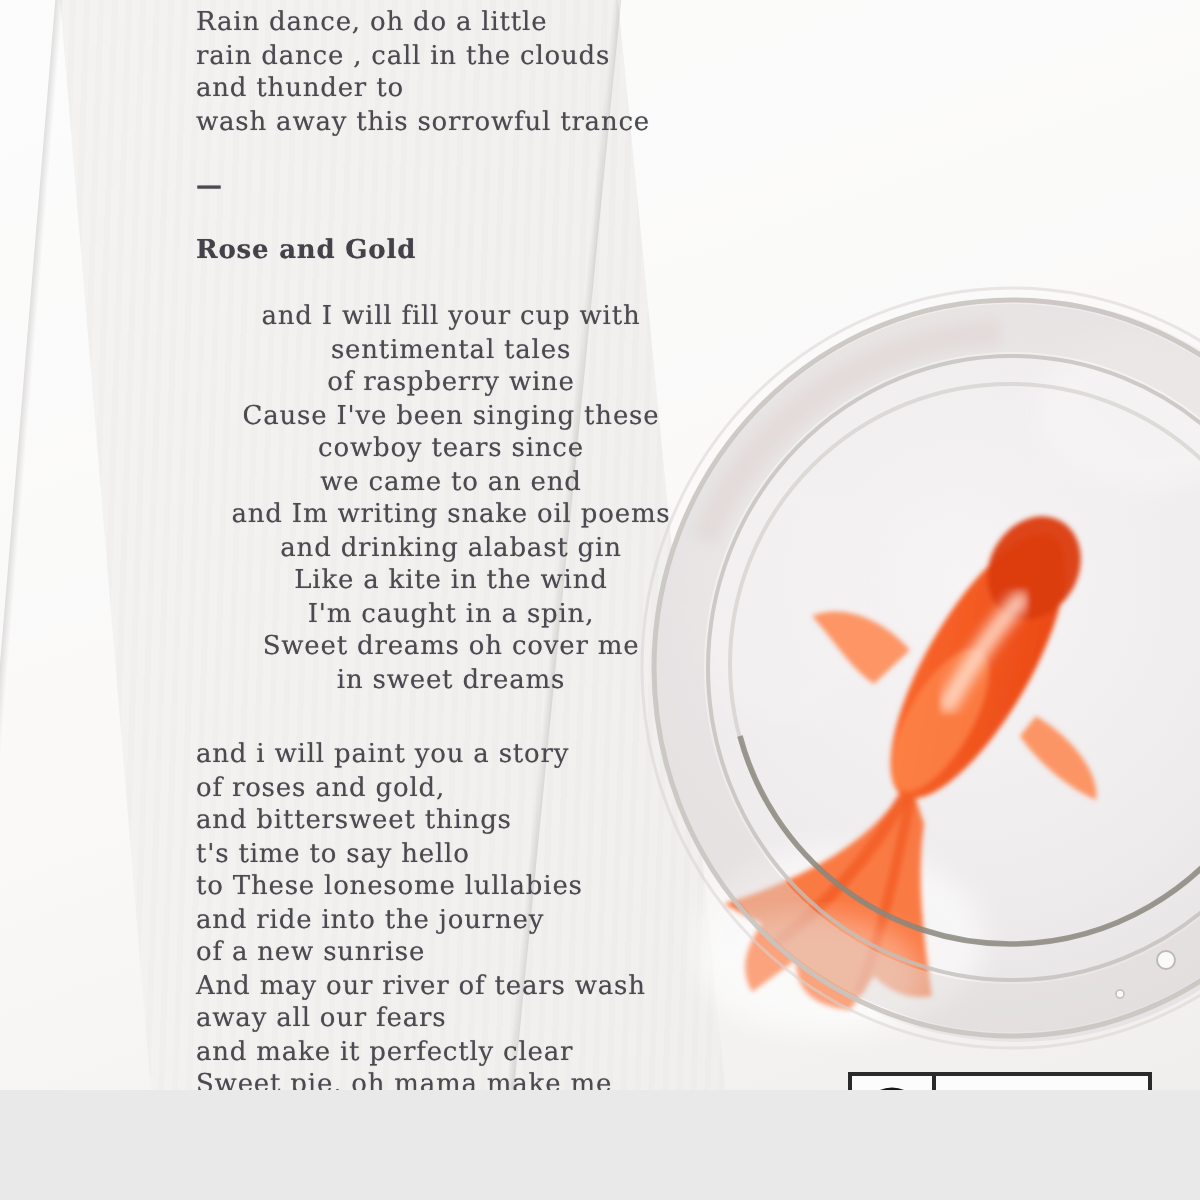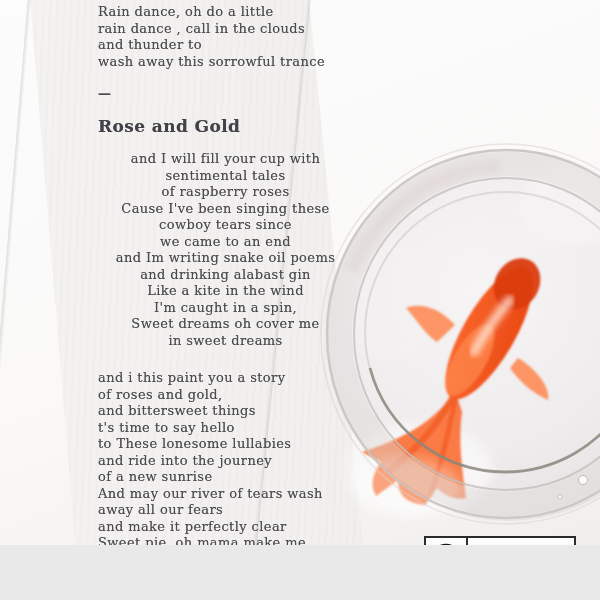--- a/index.html
+++ b/index.html
@@ -22,21 +22,21 @@
   .edge-right{left:307px;transform:rotate(5.62deg);transform-origin:top center;
     background:linear-gradient(to right,rgba(0,0,0,0),rgba(120,118,112,0.20));}
   
   .poem{
     position:absolute;left:98px;top:4px;width:255px;
     color:#4b4a50;font-size:13px;line-height:16.5px;letter-spacing:0.4px;
     text-shadow:0 0 0.4px rgba(70,70,78,0.55);
   }
   .line{white-space:nowrap;}
   .sep{margin-top:16px;font-weight:bold;letter-spacing:0;}
-  .heading{margin-top:15px;font-weight:bold;font-size:17px;color:#434249;}
+  .heading{margin-top:15px;font-weight:bold;font-size:13px;color:#434249;}
   .gap-s{margin-top:12px;}
   .gap-m{margin-top:17px;text-align:center;}
   .gap-l{margin-top:21px;}
   
   .bowl-svg{position:absolute;inset:0;}
   
   .logo{
     position:absolute;left:424px;top:536px;width:152px;height:44px;
     background:rgba(253,253,253,0.92);border:2px solid #2b2b2b;
     display:flex;align-items:stretch;box-sizing:border-box;
@@ -67,33 +67,33 @@
       <div class="line">Rain dance,  oh do a little</div>
       <div class="line">rain dance ,  call in the clouds</div>
       <div class="line">and thunder to</div>
       <div class="line">wash away this sorrowful trance</div>
     </div>
     <div class="line sep">—</div>
     <div class="line heading">Rose and Gold</div>
     <div class="gap-m">
       <div class="line">and I will fill your cup with</div>
       <div class="line">sentimental tales</div>
-      <div class="line">of raspberry roses</div>
+      <div class="line">of raspberry wine</div>
       <div class="line">Cause I've been singing these</div>
       <div class="line">cowboy tears since</div>
       <div class="line">we came to an end</div>
       <div class="line">and Im writing snake oil poems</div>
       <div class="line">and drinking alabast gin</div>
       <div class="line">Like a kite in the wind</div>
       <div class="line">I'm caught in a spin,</div>
       <div class="line">Sweet dreams oh cover me</div>
       <div class="line">in sweet dreams</div>
     </div>
     <div class="gap-l">
-      <div class="line">and i this paint you a story</div>
+      <div class="line">and i will paint you a story</div>
       <div class="line">of roses and gold,</div>
       <div class="line">and bittersweet things</div>
       <div class="line">t's time to say hello</div>
       <div class="line">to These lonesome lullabies</div>
       <div class="line">and ride into the journey</div>
       <div class="line">of a new sunrise</div>
       <div class="line">And may our river of tears wash</div>
       <div class="line">away all our fears</div>
       <div class="line">and make it perfectly clear</div>
       <div class="line">Sweet pie, oh mama make me</div>

